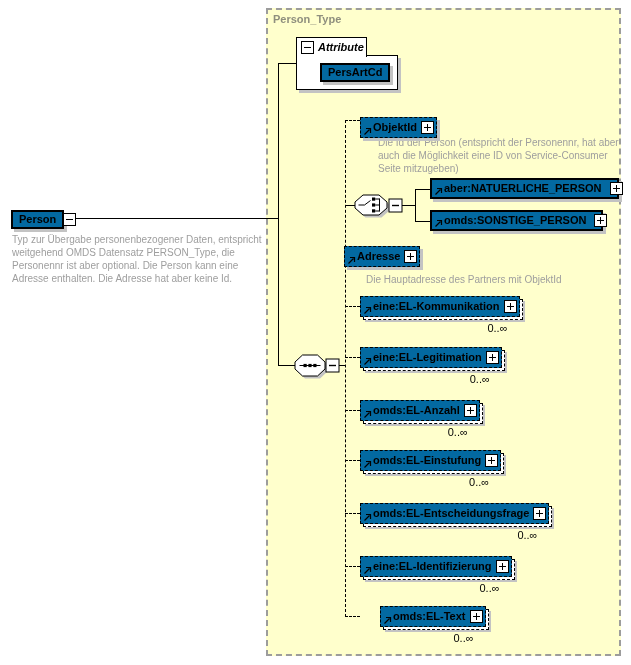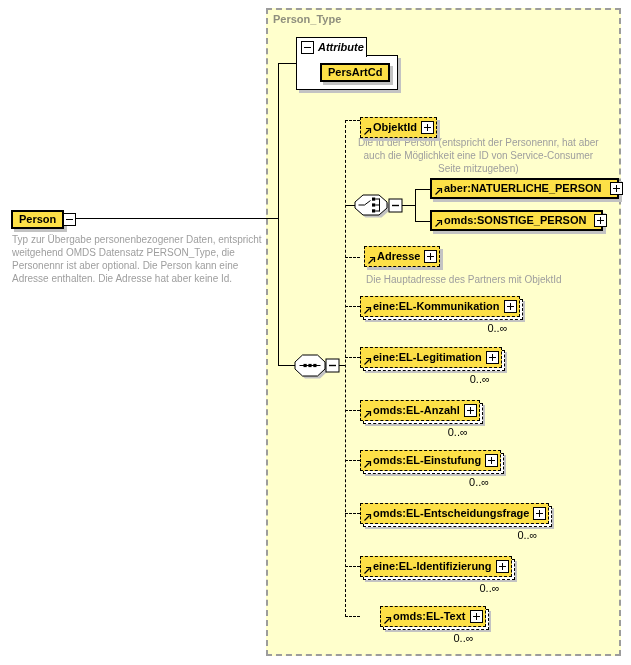--- a/index.html
+++ b/index.html
@@ -23,21 +23,21 @@
   .vd { position:absolute; width:0;   border-left:1px dashed #000; }
   
   .node { position:absolute; z-index:3; }
   .box-area { position:relative; display:inline-block; }
   .ghost {
     position:absolute; left:3px; top:3px; width:100%; height:100%;
     box-sizing:border-box; background:#fff; border:1px dashed #000;
     box-shadow:2px 2px 0 #c3c3c3;
   }
   .el {
-    position:relative; display:inline-block; z-index:1; background:#fde047;
+    position:relative; display:inline-block; z-index:1; background:#0369a1;
     font-size:11px; font-weight:bold; line-height:13px; color:#000;
     white-space:nowrap; box-sizing:content-box;
   }
   .el.dashed { border:1px dashed #000; padding:3px 19px 3px 12px; box-shadow:3px 3px 0 #c3c3c3; }
   .el.multi  { border:1px dashed #000; padding:3px 19px 3px 12px; box-shadow:none; }
   .el.solid  { border:2px solid  #000; padding:2px 15px 2px 12px; box-shadow:3px 3px 0 #c3c3c3; }
   .el.plain  { border:2px solid  #000; padding:1px 6px;  box-shadow:3px 3px 0 #c3c3c3; }
   .arr { position:absolute; left:2px; bottom:1px; width:9px; height:9px; }
   
   .tog {
@@ -157,21 +157,21 @@
     <div class="box-area">
       <div class="el dashed">
         <svg class="arr" viewBox="0 0 9 9">
             <path d="M1.5 7.5 L6.5 2.5 M3 1.5 L7.5 1.5 L7.5 6" stroke="#000" stroke-width="1.2" fill="none"></path>
           </svg>
         <span>ObjektId</span>
         <span class="tog plus att-right"></span>
       </div>
     </div>
   </div>
-  <div class="doc" style="left:358px; top:136px;text-align:center;">Die Id der Person (entspricht der Personennr, hat aber
+  <div class="doc" style="left:378px; top:136px;">Die Id der Person (entspricht der Personennr, hat aber
 auch die Möglichkeit eine ID von Service-Consumer
 Seite mitzugeben)</div>
 
   <div class="node" style="left:430px; top:178px;">
     <div class="box-area">
       <div class="el solid">
         <svg class="arr" viewBox="0 0 9 9">
             <path d="M1.5 7.5 L6.5 2.5 M3 1.5 L7.5 1.5 L7.5 6" stroke="#000" stroke-width="1.2" fill="none"></path>
           </svg>
         <span>aber:NATUERLICHE_PERSON</span>
@@ -184,21 +184,21 @@
       <div class="el solid">
         <svg class="arr" viewBox="0 0 9 9">
             <path d="M1.5 7.5 L6.5 2.5 M3 1.5 L7.5 1.5 L7.5 6" stroke="#000" stroke-width="1.2" fill="none"></path>
           </svg>
         <span>omds:SONSTIGE_PERSON</span>
         <span class="tog plus att-out"></span>
       </div>
     </div>
   </div>
 
-  <div class="node" style="left:364px; top:246px;">
+  <div class="node" style="left:344px; top:246px;">
     <div class="box-area">
       <div class="el dashed">
         <svg class="arr" viewBox="0 0 9 9">
             <path d="M1.5 7.5 L6.5 2.5 M3 1.5 L7.5 1.5 L7.5 6" stroke="#000" stroke-width="1.2" fill="none"></path>
           </svg>
         <span>Adresse</span>
         <span class="tog plus att-right"></span>
       </div>
     </div>
   </div>

